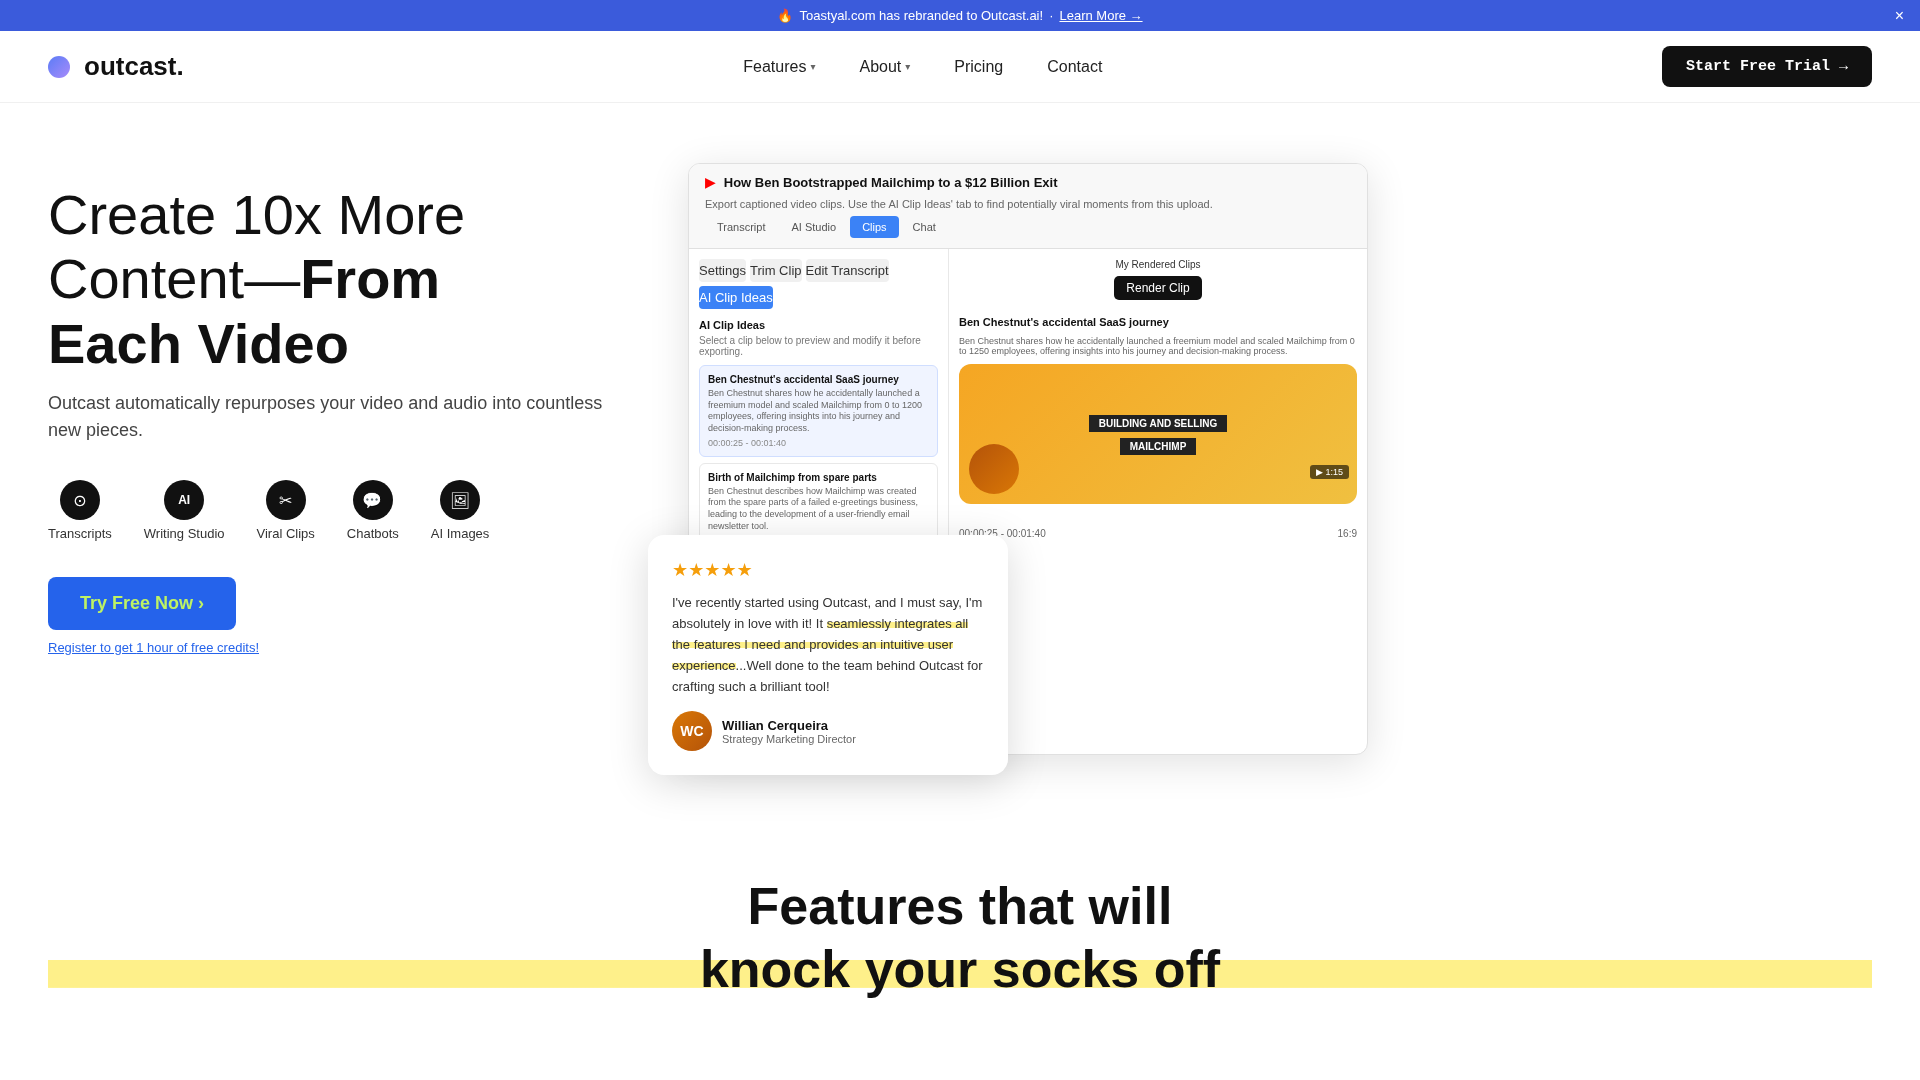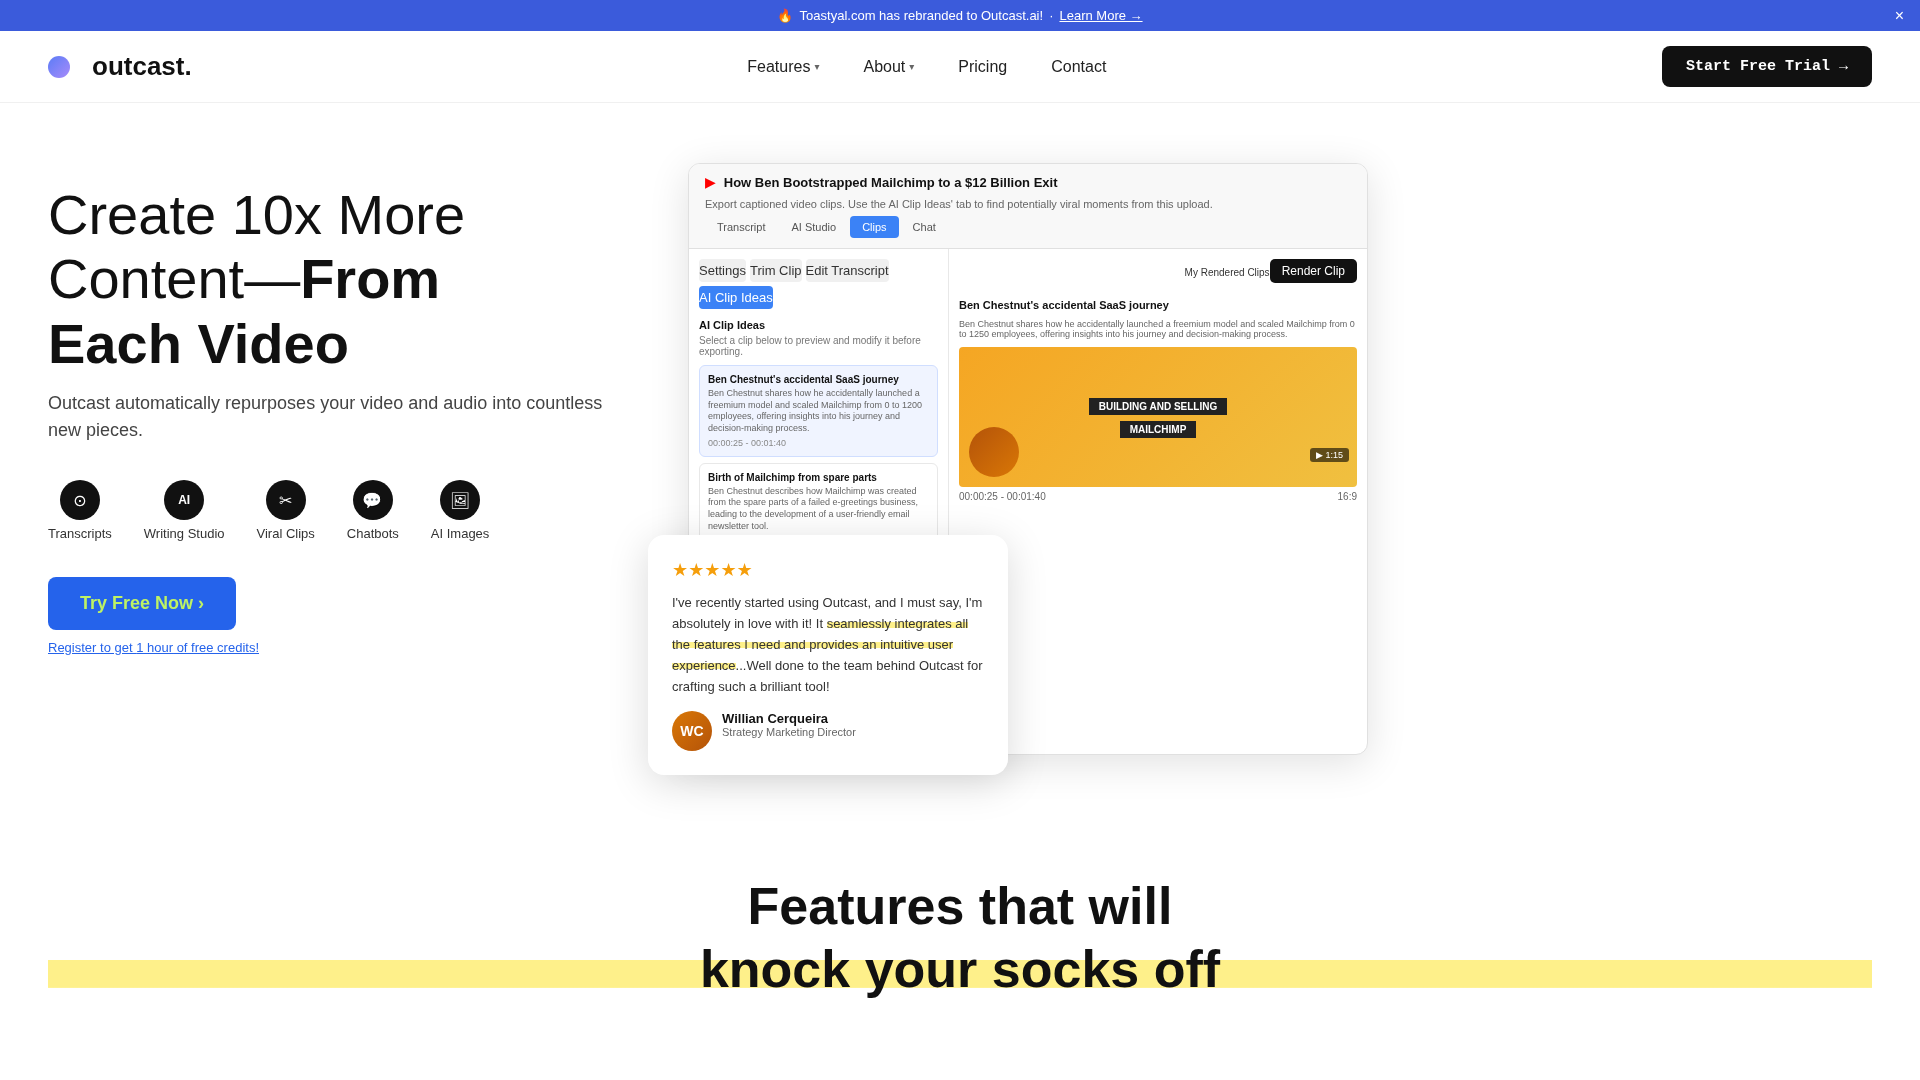--- a/index.html
+++ b/index.html
@@ -39,21 +39,21 @@
       padding: 0 48px;
       height: 72px;
       border-bottom: 1px solid #f0f0f0;
     }
     .nav-logo {
       font-size: 26px;
       font-weight: 700;
       color: #111;
       display: flex;
       align-items: center;
-      gap: 20px;
+      gap: 12px;
     }
     .logo-circle {
       width: 22px;
       height: 22px;
       border-radius: 50%;
       background: linear-gradient(135deg, #5b7cf6, #a78bfa);
       display: inline-block;
       margin-right: 2px;
     }
     .nav-links {
@@ -294,27 +294,27 @@
     .app-main-title {
       font-size: 11px;
       font-weight: 600;
       color: #111;
       margin-bottom: 8px;
     }
     .video-thumb {
       width: 100%;
       height: 140px;
       background: linear-gradient(135deg, #f5a623, #f0c040);
-      border-radius: 4px;
+      border-radius: 12px;
       position: relative;
       overflow: hidden;
       display: flex;
       align-items: center;
       justify-content: center;
-      margin-bottom: 4px;
+      margin-bottom: 24px;
     }
     .video-thumb-content {
       text-align: center;
     }
     .video-thumb-label1 {
       background: #222;
       color: #fff;
       font-size: 10px;
       font-weight: 700;
       padding: 3px 10px;
@@ -386,21 +386,21 @@
       margin-bottom: 14px;
     }
     .testimonial-highlight {
       background: linear-gradient(120deg, #fef08a 0%, #fef08a 100%);
       background-repeat: no-repeat;
       background-size: 100% 40%;
       background-position: 0 60%;
     }
     .testimonial-author {
       display: flex;
-      align-items: flex-start;
+      align-items: center;
       gap: 10px;
     }
     .author-avatar {
       width: 40px;
       height: 40px;
       border-radius: 50%;
       background: linear-gradient(135deg, #d97706, #b45309);
       display: flex;
       align-items: center;
       justify-content: center;
@@ -554,21 +554,21 @@
             <div class="clip-desc">Ben Chestnut discusses the personal and professional reasons behind his decision to sell Mailchimp, including the impact of the pandemic and life-changing realisations.</div>
             <div class="clip-time">00:08:05 - 00:36:15</div>
           </div>
           <div class="clip-item clip-item-default">
             <div class="clip-title">Mailchimp's Record-Breaking Bootstrap Exit</div>
             <div class="clip-desc">Rob congratulates Ben on Mailchimp's record-breaking bootstrap exit, highlighting the significance of their achievement without external funding.</div>
             <div class="clip-time">00:09:44 - 00:07:10</div>
           </div>
         </div>
         <div class="app-main">
-          <div style="display:flex;justify-content:flex-end;align-items:center;margin-bottom:8px;">
+          <div style="display:flex;justify-content:flex-start;align-items:center;margin-bottom:8px;flex-direction:column;">
             <span class="my-clips-label">My Rendered Clips</span>
             <button class="render-btn">Render Clip</button>
           </div>
           <div class="app-main-title">Ben Chestnut's accidental SaaS journey</div>
           <div style="font-size:9px;color:#666;margin-bottom:8px;">Ben Chestnut shares how he accidentally launched a freemium model and scaled Mailchimp from 0 to 1250 employees, offering insights into his journey and decision-making process.</div>
           <div class="video-thumb">
 
             <div style="position:absolute;left:10px;bottom:10px;width:50px;height:50px;background:#888;border-radius:50%;overflow:hidden;">
               <div style="width:100%;height:100%;background:linear-gradient(135deg,#b45309,#d97706);"></div>
             </div>

